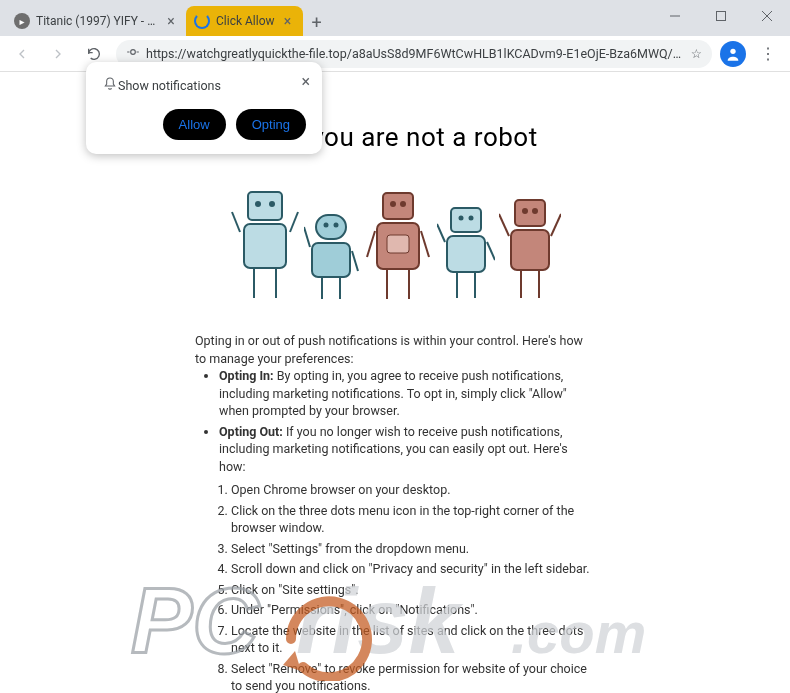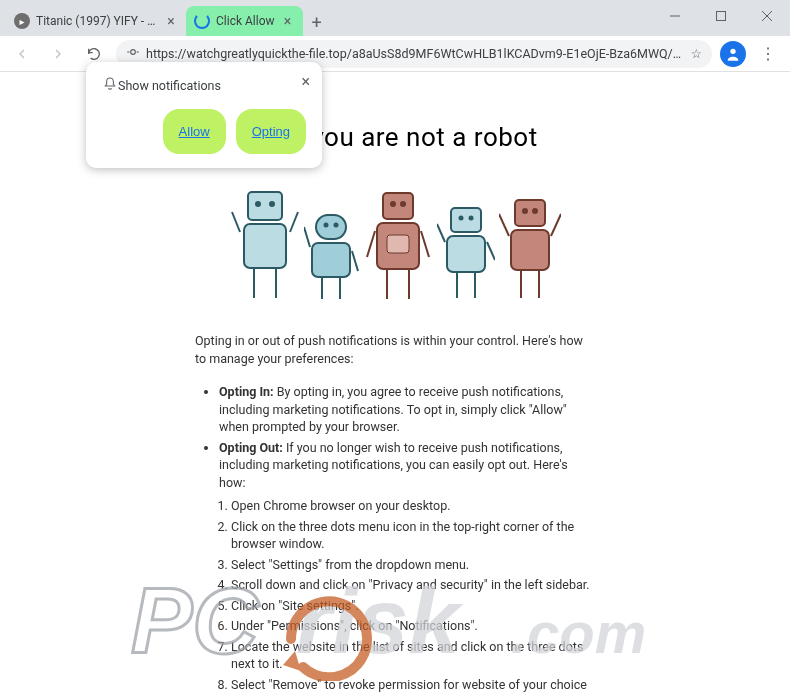--- a/index.html
+++ b/index.html
@@ -27,21 +27,21 @@
     display: flex;
     align-items: center;
     padding: 0 8px;
     font-size: 12px;
     color: #3c4043;
     max-width: 180px;
     gap: 6px;
     margin-top: 6px;
     flex-shrink: 0;
   }
-  .tab.active { background: #86efac; }
+  .tab.active { background: #eab308; }
   .tab-favicon {
     width: 16px; height: 16px;
     border-radius: 50%;
     display: flex; align-items: center; justify-content: center;
     font-size: 10px;
     flex-shrink: 0;
   }
   .tab-title { overflow: hidden; white-space: nowrap; text-overflow: ellipsis; flex: 1; }
   .tab-close { width: 14px; height: 14px; display:flex;align-items:center;justify-content:center;font-size:14px;color:#5f6368;cursor:pointer;}
   .newtab { width: 28px; height: 28px; display:flex;align-items:center;justify-content:center;color:#5f6368;font-size:18px;cursor:pointer;}
@@ -90,21 +90,21 @@
     gap: 4px; height: 130px; margin-bottom: 20px;
   }
   .instructions {
     width: 400px;
     margin: 30px auto 0;
     text-align:left;
     font-size: 12.5px;
     color:#333;
     line-height:1.4;
   }
-  .instructions p { margin-bottom: 16px; }
+  .instructions p { margin-bottom: 0; }
   .instructions ul { list-style: disc; padding-left: 24px; margin-bottom: 6px;}
   .instructions ol { padding-left: 36px; }
   .instructions li { margin-bottom: 3px; }
   .instructions b { font-weight: 700; }
 
   
   .perm-prompt {
     position:absolute;
     left: 86px; top: 62px;
     width: 236px;
@@ -112,21 +112,21 @@
     border-radius: 10px;
     box-shadow: 0 2px 10px rgba(0,0,0,0.25);
     padding: 14px 16px;
     z-index: 50;
   }
   .perm-host { font-size:13px; font-weight:600; color:#202124; }
   .perm-wants { font-size:13px; color:#202124; margin-bottom:14px;}
   .perm-row { display:flex; align-items:center; font-size:12.5px; color:#3c4043; margin-bottom:14px;}
   .perm-close { position:absolute; top:10px; right:12px; color:#5f6368; font-size:16px; cursor:pointer;}
   .perm-actions { display:flex; justify-content:flex-end; gap:10px; }
-  .pill-btn { background:#bef264; color:#1a73e8; border:none; border-radius:16px; padding:15px 16px; font-size:13px; cursor:pointer;text-decoration:underline;}
+  .pill-btn { background:#000000; color:#1a73e8; border:none; border-radius:16px; padding:8px 16px; font-size:13px; cursor:pointer;}
 
   
   .watermark {
     position:absolute;
     left:0; right:8px; bottom:8px;
     text-align:center;
     pointer-events:none;
     z-index:60;
   }
   .watermark svg { opacity:0.72; }

